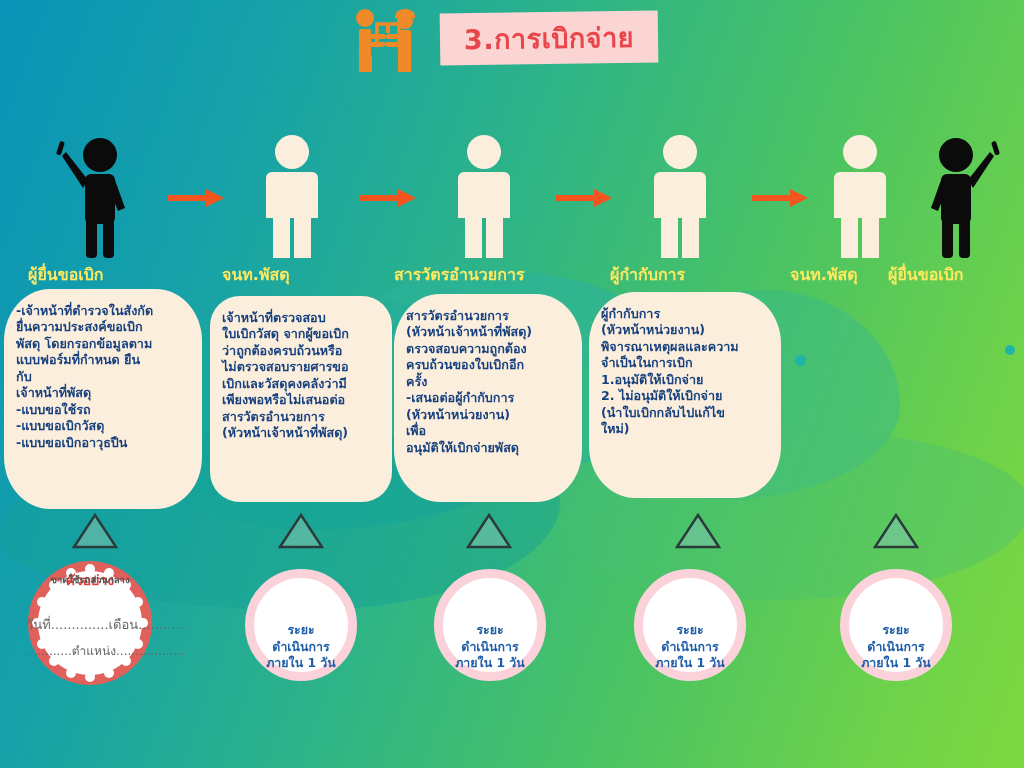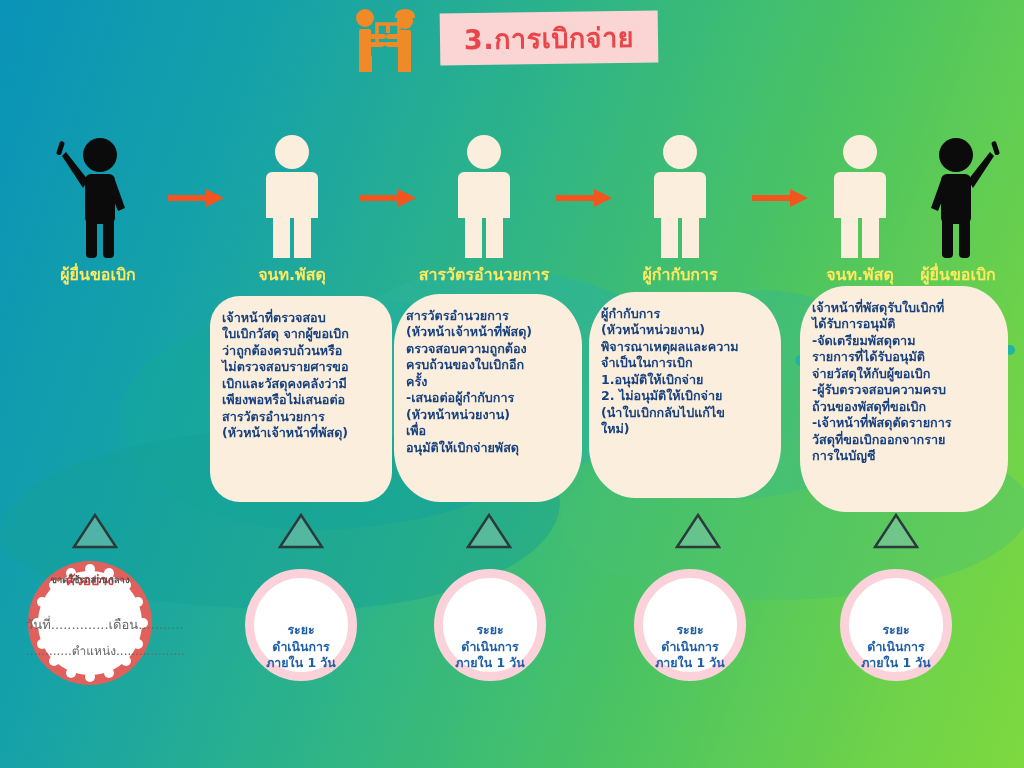--- a/index.html
+++ b/index.html
@@ -59,21 +59,21 @@
     font-size: 27px; font-weight: bold;
     letter-spacing: .5px;
     white-space: nowrap;
   }
 
   
   .figure { position: absolute; width: 120px; height: 130px; top: 130px; }
   .fig-label {
     position: absolute; top: 262px;
     color: #ffe95e; font-size: 16px; font-weight: bold;
-    white-space: nowrap; text-align: center;
+    white-space: nowrap; text-align: left;
   }
   .arrow { position: absolute; top: 188px; width: 56px; height: 20px; }
 
   
   .bubble {
     position: absolute;
     background: #fbeedd;
     border-radius: 46px 46px 46px 46px / 52px 52px 52px 52px;
     padding: 14px 10px 12px 12px;
     color: #17407e;
@@ -233,20 +233,29 @@
       <rect x="47" y="44" width="30" height="50" rx="6"></rect>
       <path d="M50 50 L28 22 L24 26 L45 58 Z"></path>
       <rect x="20" y="11" width="5" height="14" rx="2" transform="rotate(18 22 18)"></rect>
       <path d="M77 50 L87 78 L80 81 L70 56 Z"></path>
       <rect x="48" y="88" width="11" height="40" rx="4"></rect>
       <rect x="65" y="88" width="11" height="40" rx="4"></rect>
     </g>
   </svg>
   <div class="fig-label" style="left:888px;width:140px;">ผู้ยื่นขอเบิก</div>
 
+  <div class="bubble" style="left:4px;top:289px;width:198px;height:220px;">-เจ้าหน้าที่ตำรวจในสังกัด
+ยื่นความประสงค์ขอเบิก
+พัสดุ โดยกรอกข้อมูลตาม
+แบบฟอร์มที่กำหนด ยืน
+กับ
+เจ้าหน้าที่พัสดุ
+-แบบขอใช้รถ
+-แบบขอเบิกวัสดุ
+-แบบขอเบิกอาวุธปืน</div>
   <div class="bubble" style="left:210px;top:296px;width:182px;height:206px;border-radius:30px;">เจ้าหน้าที่ตรวจสอบ
 ใบเบิกวัสดุ จากผู้ขอเบิก
 ว่าถูกต้องครบถ้วนหรือ
 ไม่ตรวจสอบรายศารขอ
 เบิกและวัสดุคงคลังว่ามี
 เพียงพอหรือไม่เสนอต่อ
 สารวัตรอำนวยการ
 (หัวหน้าเจ้าหน้าที่พัสดุ)</div>
   <div class="bubble" style="left:394px;top:294px;width:188px;height:208px;">สารวัตรอำนวยการ
 (หัวหน้าเจ้าหน้าที่พัสดุ)
@@ -258,30 +267,20 @@
 เพื่อ
 อนุมัติให้เบิกจ่ายพัสดุ</div>
   <div class="bubble" style="left:589px;top:292px;width:192px;height:206px;">ผู้กำกับการ
 (หัวหน้าหน่วยงาน)
 พิจารณาเหตุผลและความ
 จำเป็นในการเบิก
 1.อนุมัติให้เบิกจ่าย
 2. ไม่อนุมัติให้เบิกจ่าย
 (นำใบเบิกกลับไปแก้ไข
 ใหม่)</div>
-  <div class="bubble" style="left:800px;top:286px;width:208px;height:226px;">เจ้าหน้าที่พัสดุรับใบเบิกที่
-ได้รับการอนุมัติ
--จัดเตรียมพัสดุตาม
-รายการที่ได้รับอนุมัติ
-จ่ายวัสดุให้กับผู้ขอเบิก
--ผู้รับตรวจสอบความครบ
-ถ้วนของพัสดุที่ขอเบิก
--เจ้าหน้าที่พัสดุตัดรายการ
-วัสดุที่ขอเบิกออกจากราย
-การในบัญชี</div>
 
   <svg class="tri" style="left:72px;top:512px;" viewBox="0 0 46 38">
     <path d="M23 3 L44 35 L2 35 Z" fill="#7fc4ab" fill-opacity="0.55" stroke="#2b3a3a" stroke-width="2.4"></path>
   </svg>
   <svg class="tri" style="left:278px;top:512px;" viewBox="0 0 46 38">
     <path d="M23 3 L44 35 L2 35 Z" fill="#7fc4ab" fill-opacity="0.55" stroke="#2b3a3a" stroke-width="2.4"></path>
   </svg>
   <svg class="tri" style="left:466px;top:512px;" viewBox="0 0 46 38">
     <path d="M23 3 L44 35 L2 35 Z" fill="#7fc4ab" fill-opacity="0.55" stroke="#2b3a3a" stroke-width="2.4"></path>
   </svg>

